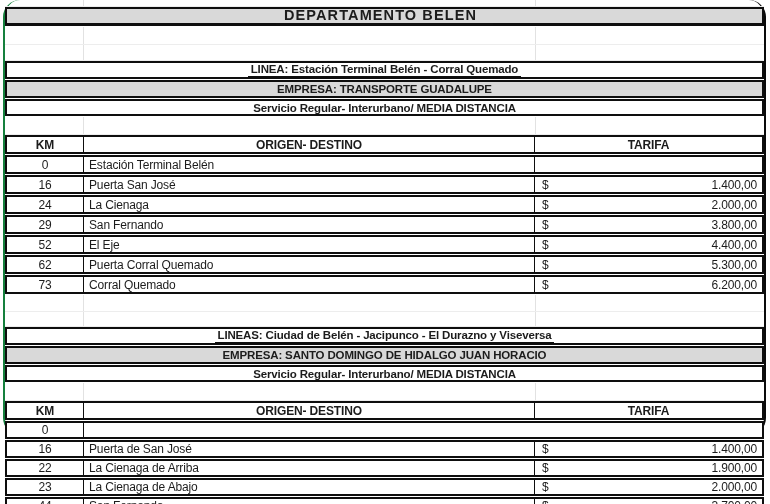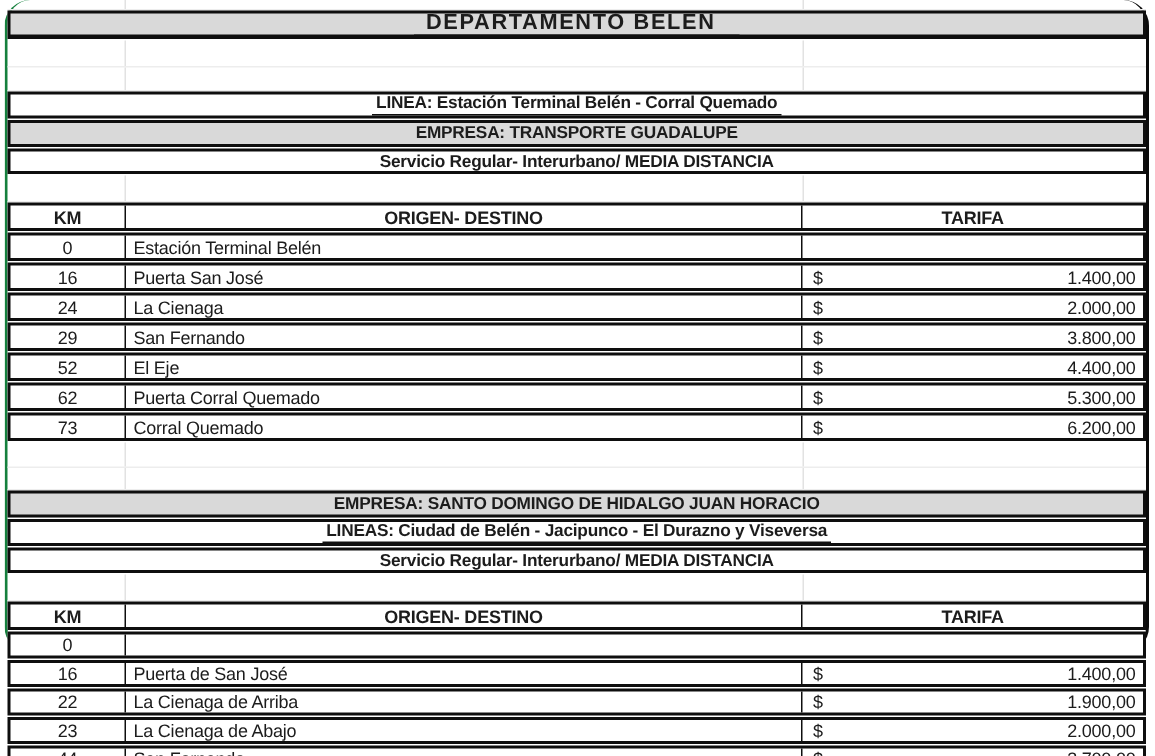--- a/index.html
+++ b/index.html
@@ -162,25 +162,25 @@
     <div class="g1"></div>
     <div class="g2"></div>
     <div class="g3"></div>
   </div>
   <div class="row empty h15">
     <div class="g1"></div>
     <div class="g2"></div>
     <div class="g3"></div>
   </div>
 
+  <div class="row banner linea-h">
+    <span class="u">LINEAS: Ciudad de Belén - Jacipunco - El Durazno y Viseversa</span>
+  </div>
   <div class="row banner gray empresa-h">
     <span>EMPRESA: SANTO DOMINGO DE HIDALGO JUAN HORACIO</span>
-  </div>
-  <div class="row banner linea-h">
-    <span class="u">LINEAS: Ciudad de Belén - Jacipunco - El Durazno y Viseversa</span>
   </div>
   <div class="row banner servicio-h">
     <span>Servicio Regular- Interurbano/ MEDIA DISTANCIA</span>
   </div>
 
   <div class="row empty h18">
     <div class="g1"></div>
     <div class="g2"></div>
     <div class="g3"></div>
   </div>

